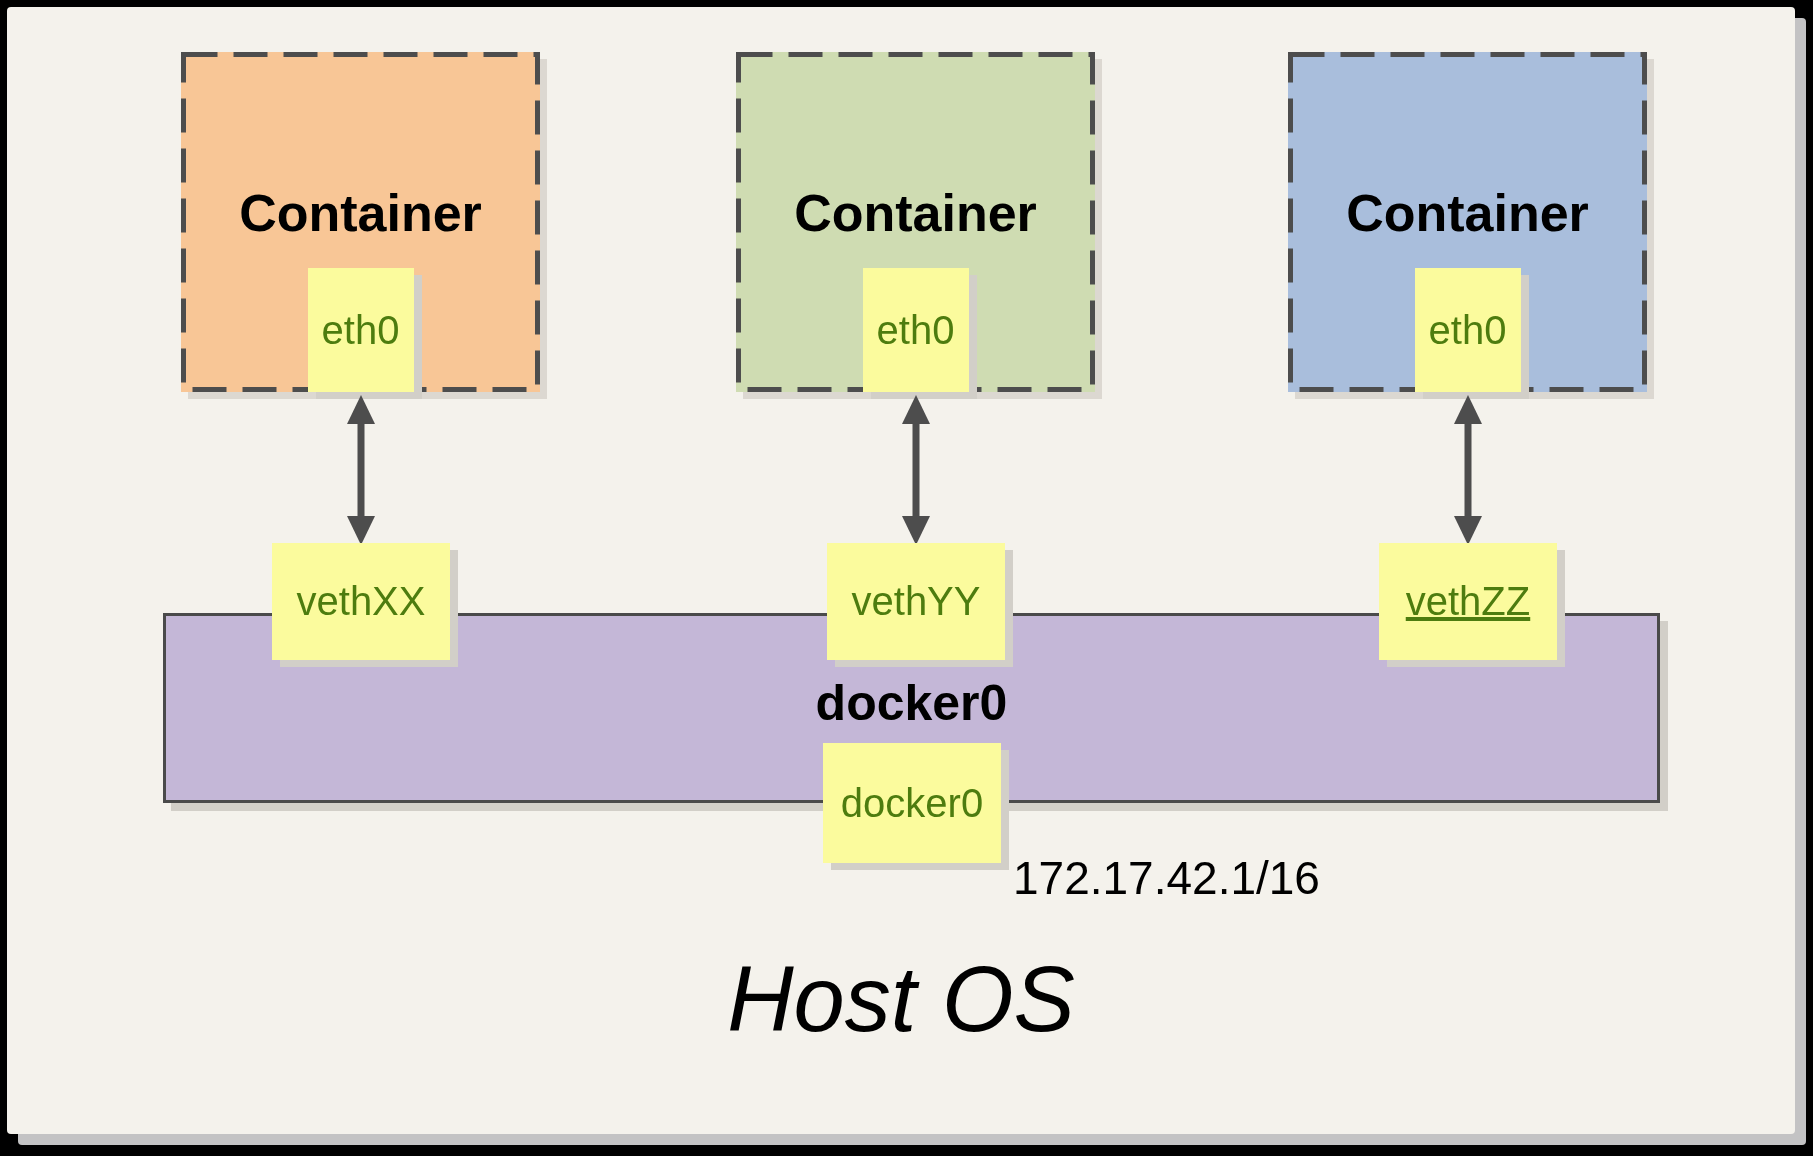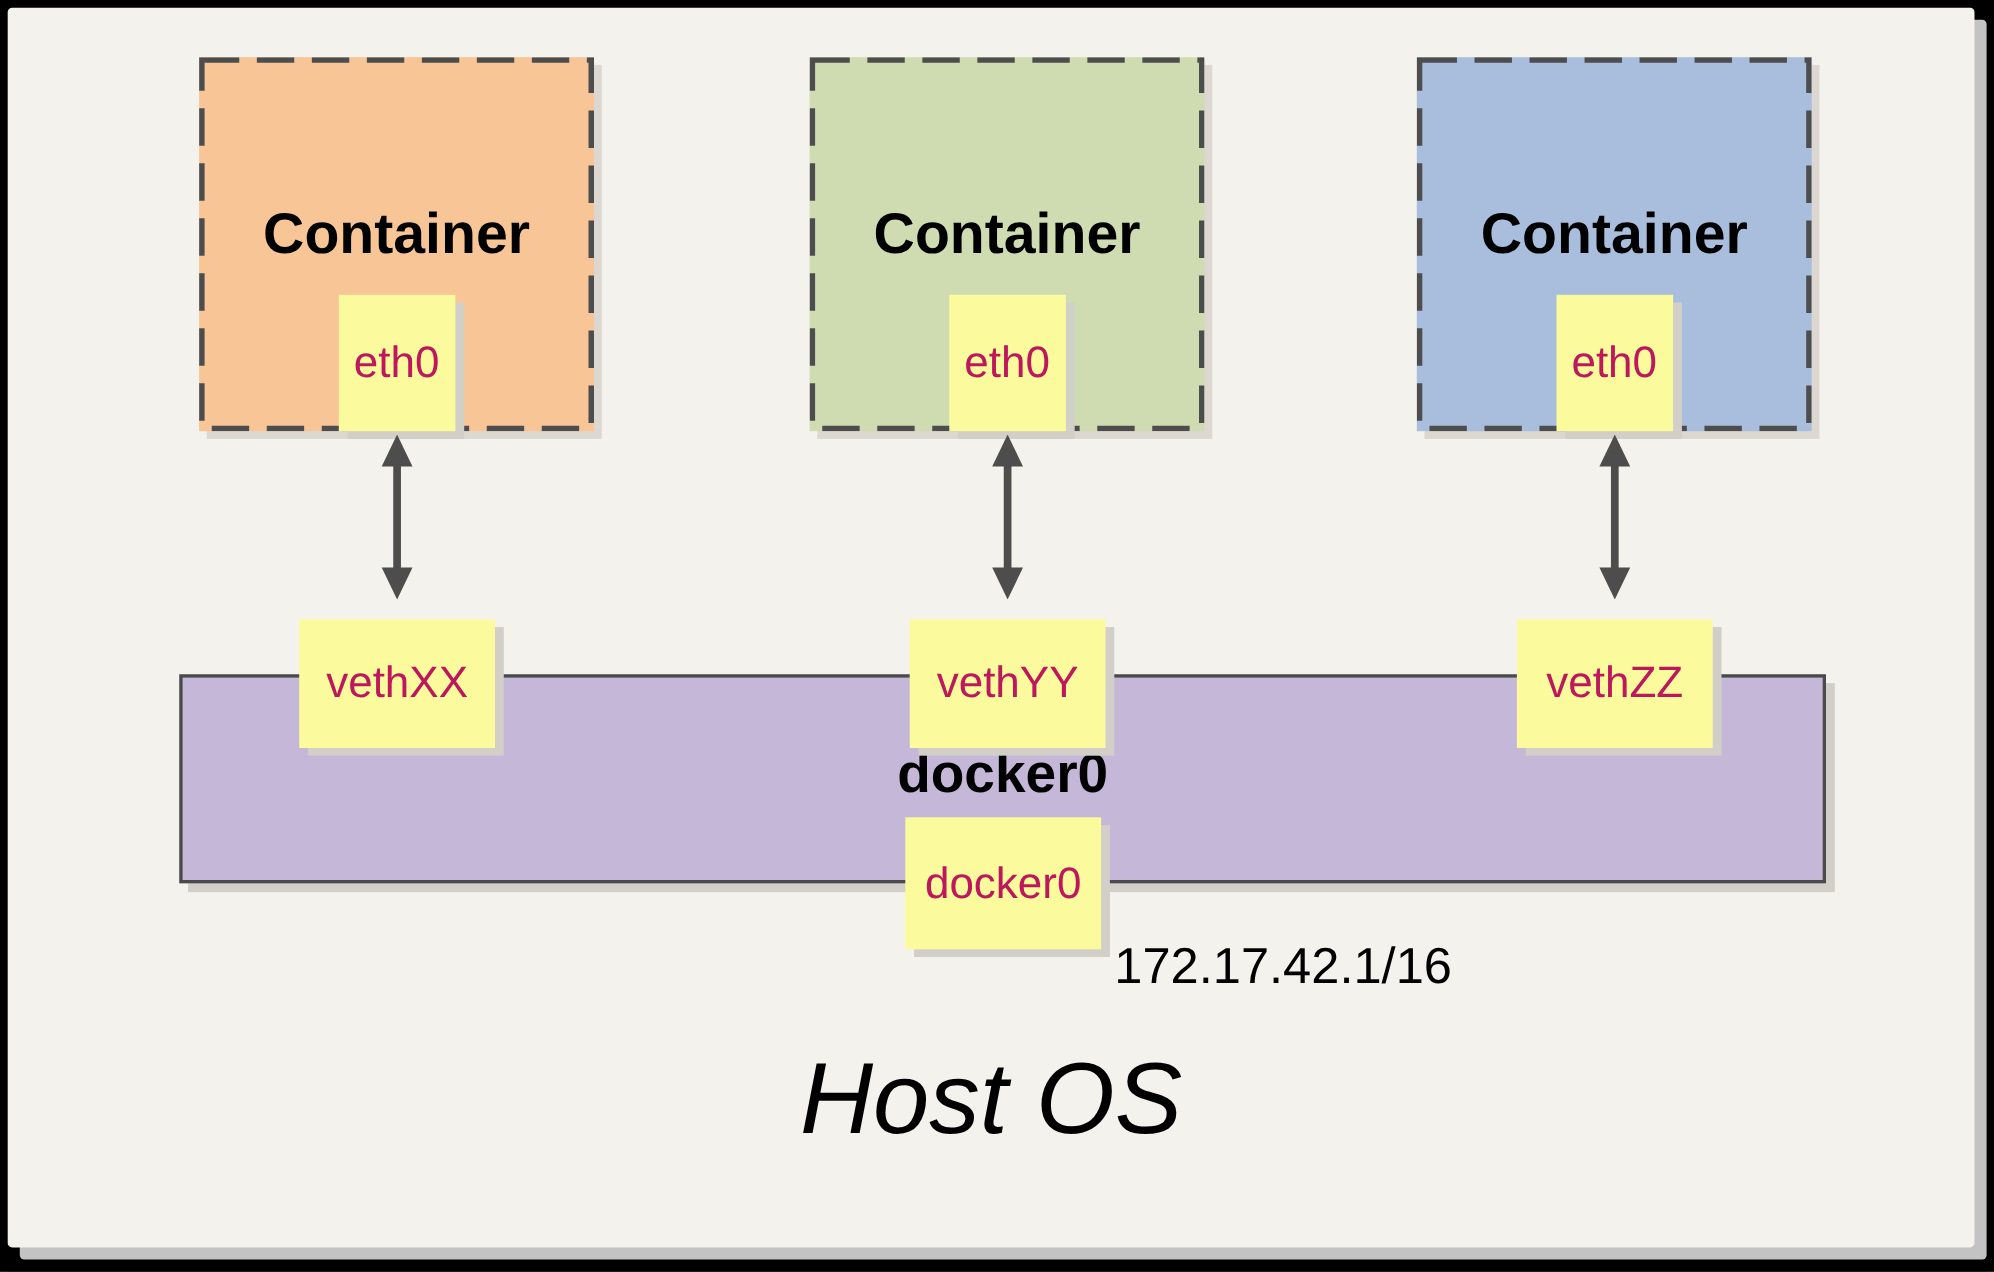--- a/index.html
+++ b/index.html
@@ -51,32 +51,32 @@
     font-weight: bold;
     color: #000;
     line-height: 1;
   }
   .note-box {
     position: absolute;
     display: flex;
     align-items: center;
     justify-content: center;
     font-size: 40px;
-    color: #be185d;
+    color: #4d7c0f;
     box-shadow: 8px 7px 0 #D2CFC8;
   }
   .eth-box {
     left: 50%;
     bottom: 0;
     transform: translateX(-50%);
     width: 106px;
     height: 124px;
   }
   .veth-box {
-    top: 556px;
+    top: 536px;
     width: 178px;
     height: 117px;
     z-index: 5;
   }
   .veth-box.v0 { left: 265px; }
   .veth-box.v1 { left: 820px; }
   .veth-box.v2 { left: 1372px; }
   .arrow {
     position: absolute;
     top: 388px;
@@ -180,21 +180,21 @@
       <polygon points="17,0 31,29 3,29" fill="#4D4D4D"></polygon>
       <polygon points="17,150 31,121 3,121" fill="#4D4D4D"></polygon>
     </svg>
 
     <div class="bridge-bar" style="background-color: rgb(196, 183, 215);">
       <div class="bridge-title">docker0</div>
     </div>
 
     <div class="note-box veth-box v0" style="background-color: rgb(251, 251, 157);">vethXX</div>
     <div class="note-box veth-box v1" style="background-color: rgb(251, 251, 157);">vethYY</div>
-    <div class="note-box veth-box v2" style="background-color: rgb(251, 251, 157);">vethZZ</div>
+    <div class="note-box veth-box v2" style="background-color: rgb(251, 251, 157); text-decoration: underline;">vethZZ</div>
 
     <div class="note-box docker-if-box" style="background-color: rgb(251, 251, 157);">docker0</div>
 
     <div class="ip-label">172.17.42.1/16</div>
 
     <div class="host-title">Host OS</div>
 
   </div>
 </div>
 

